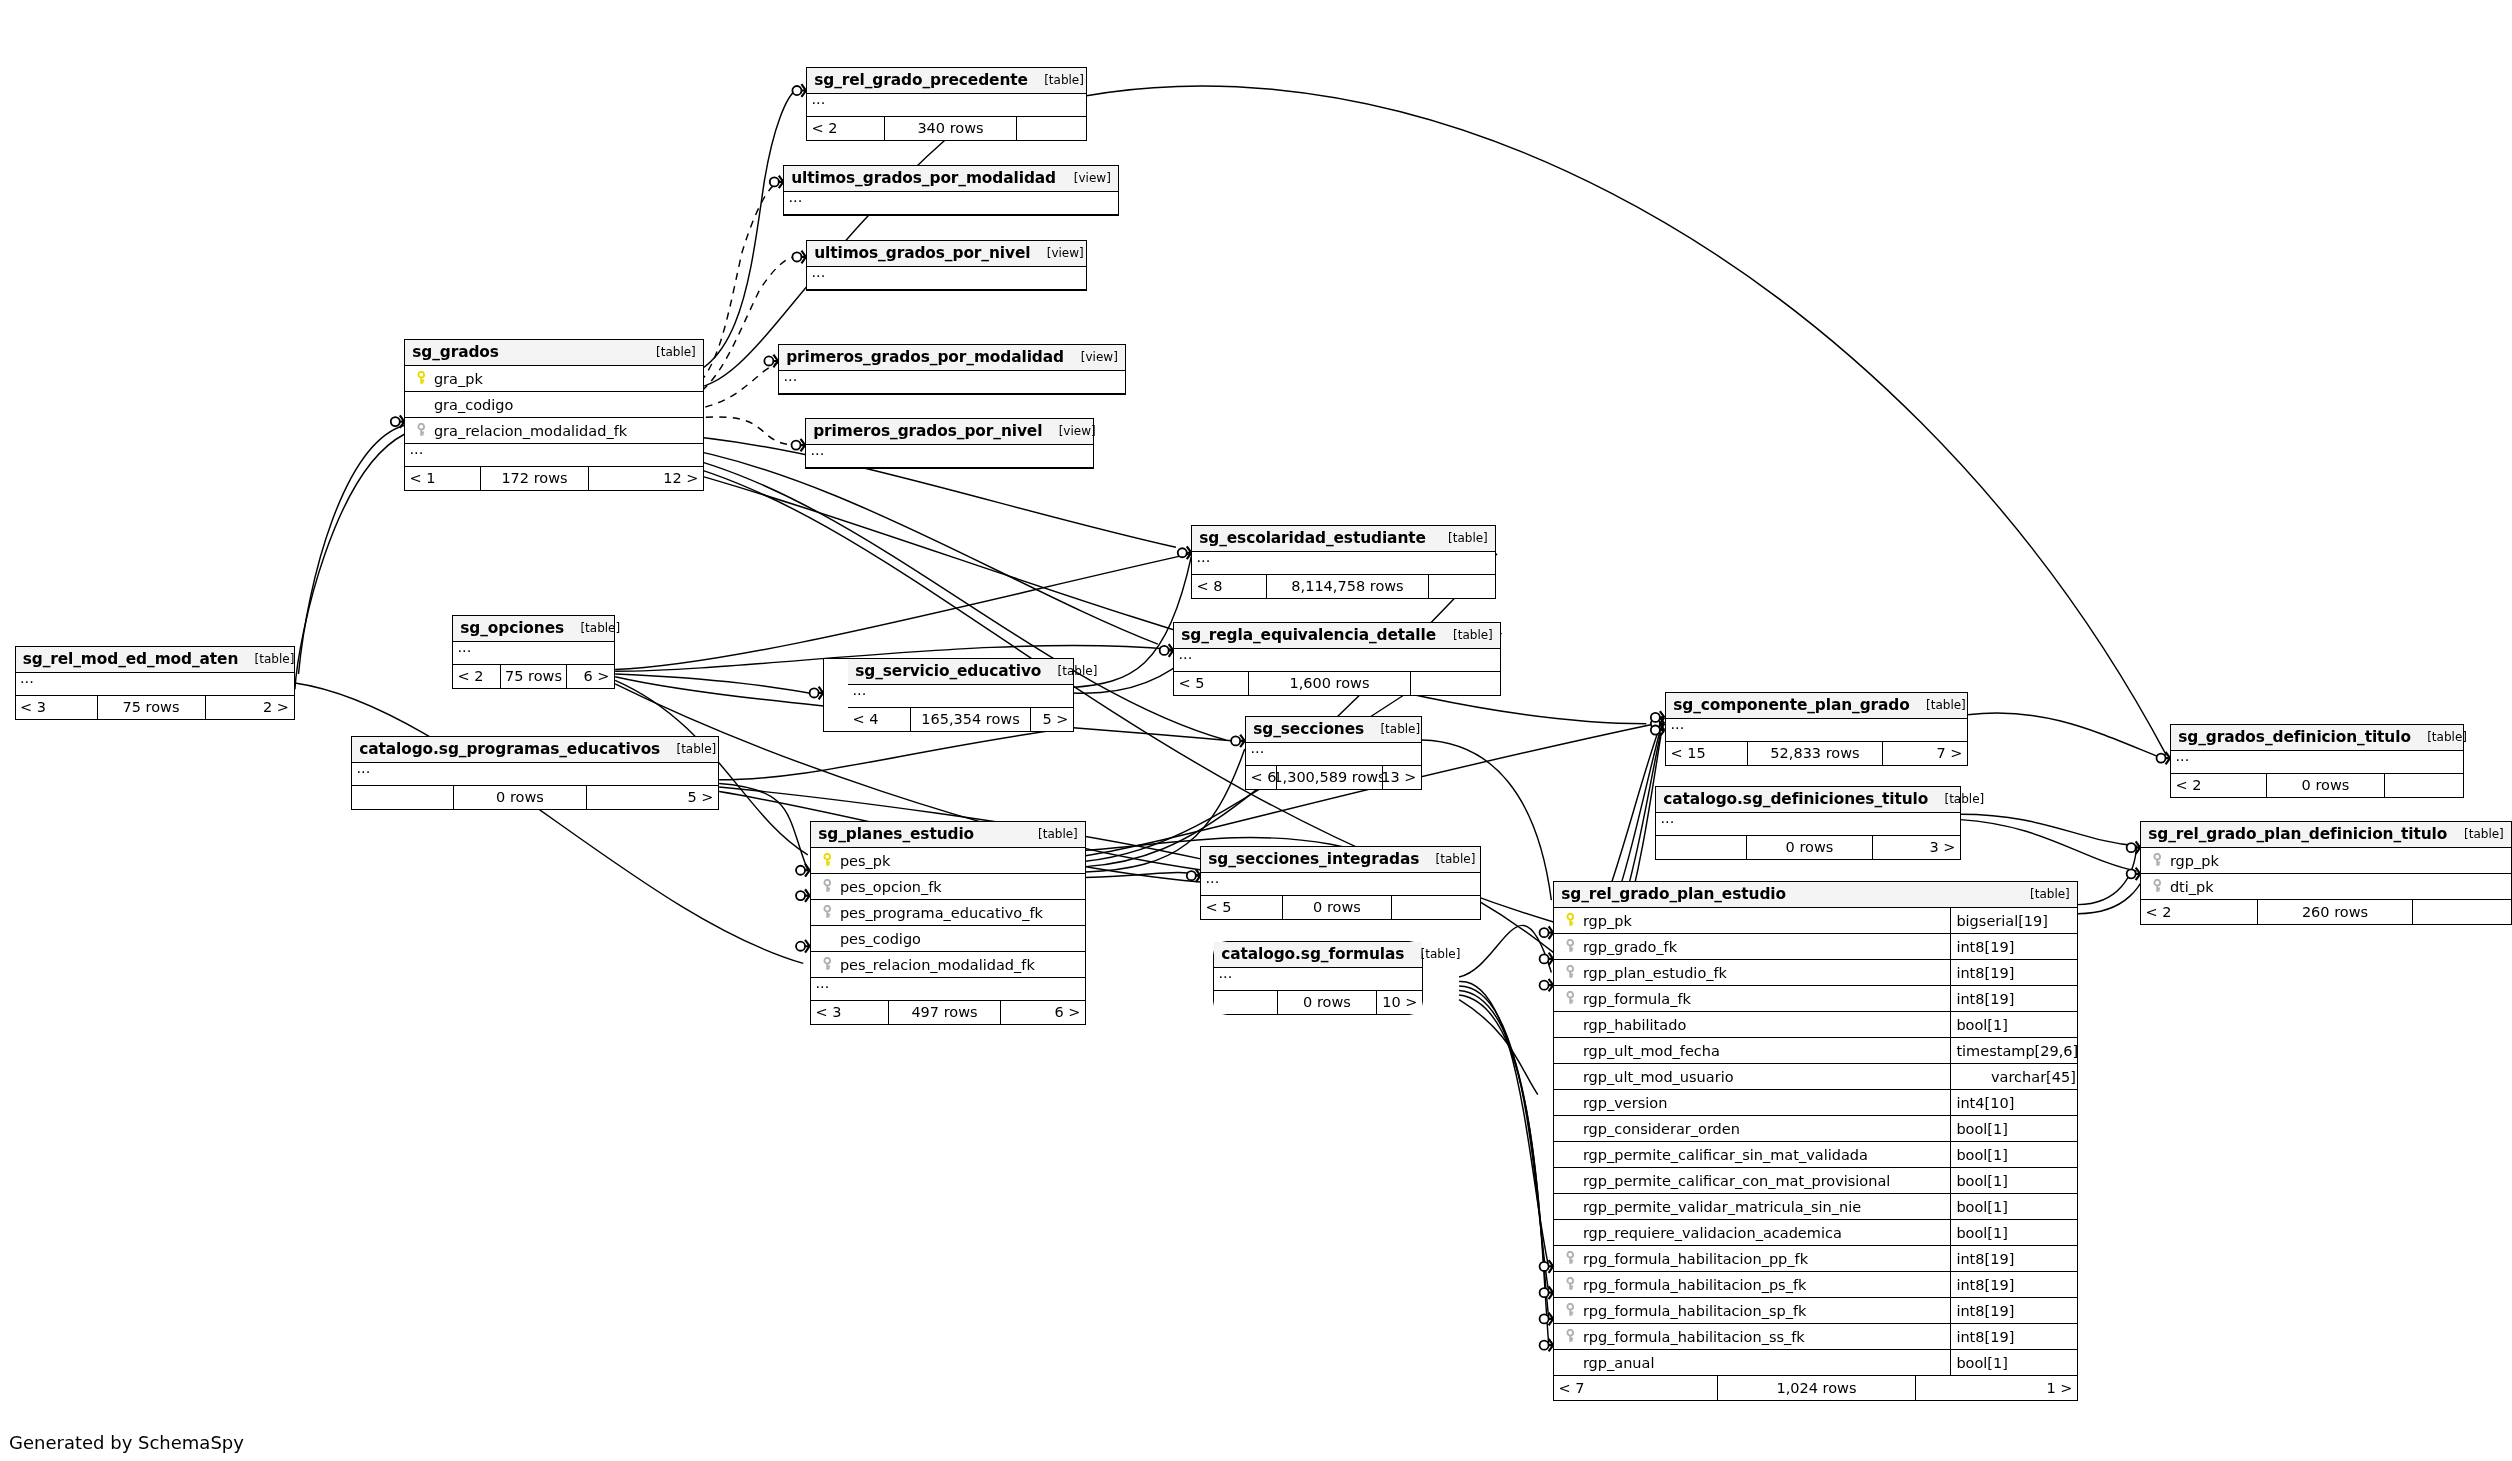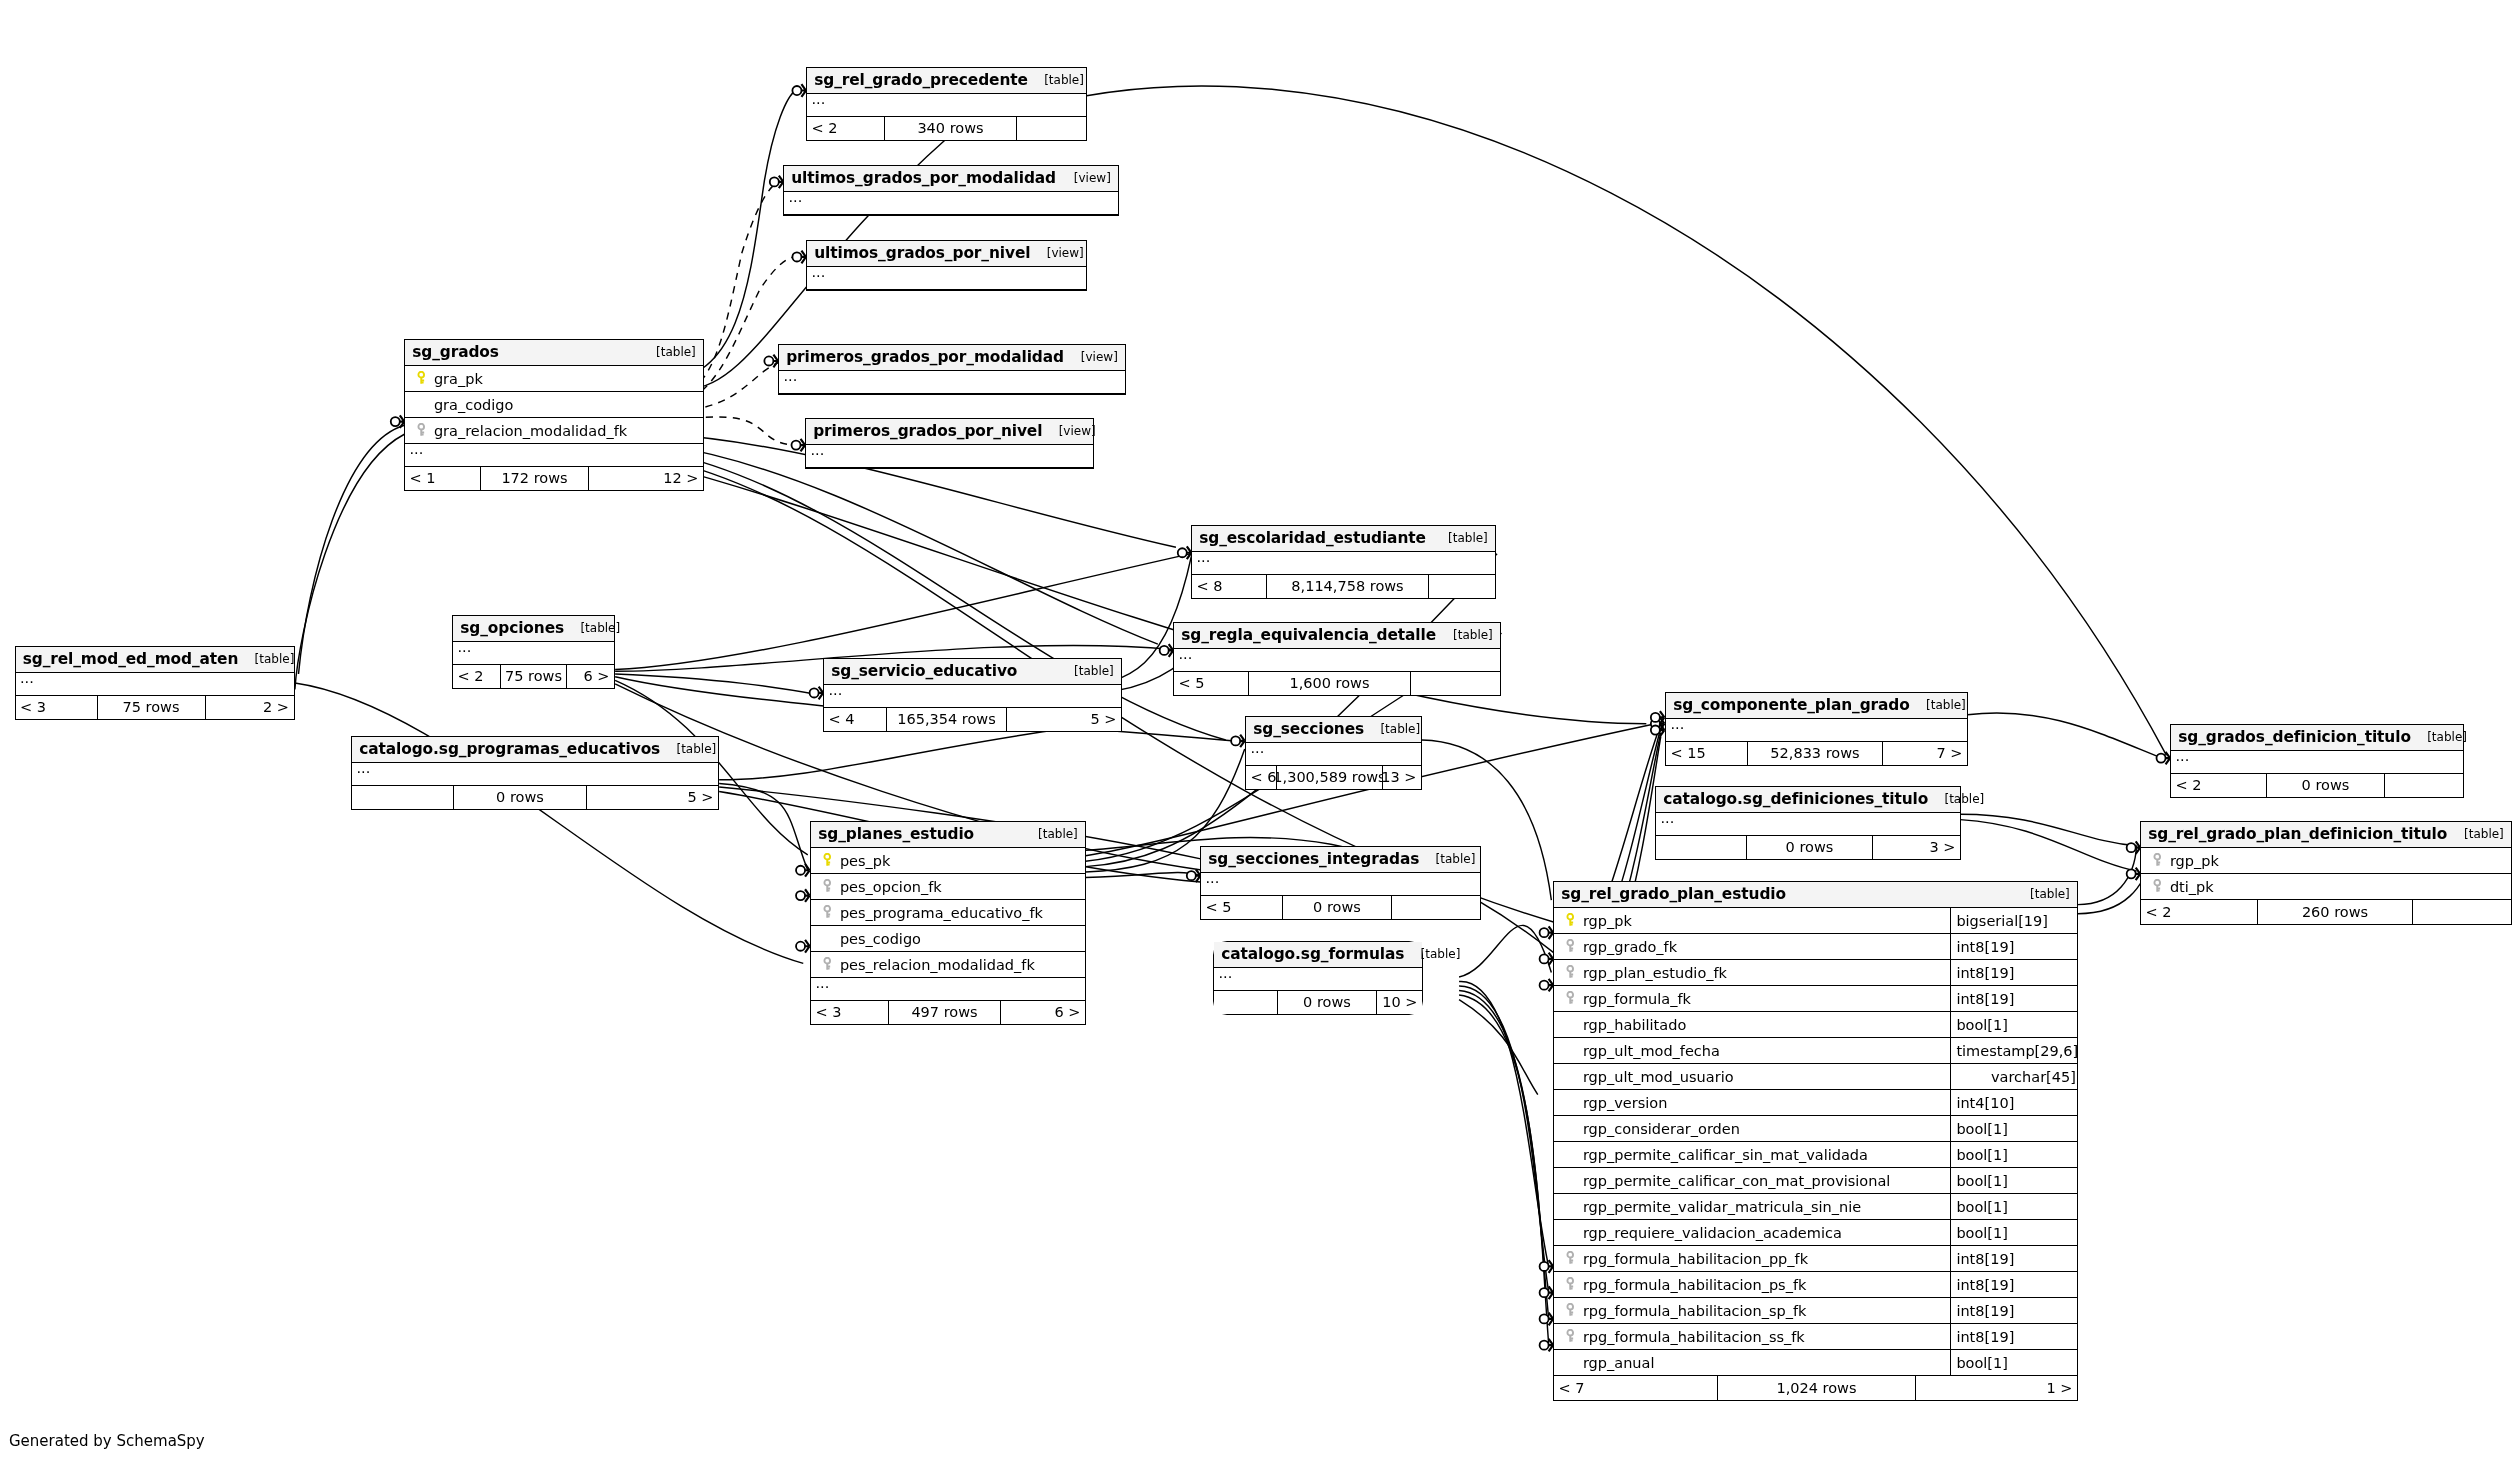--- a/index.html
+++ b/index.html
@@ -127,21 +127,21 @@
     overflow: hidden;
     white-space: nowrap;
   }
   .footer-cell.left { justify-content: flex-start; padding-left: 4.5px; }
   .footer-cell.mid  { justify-content: center; border-left: 0.9px solid #000; border-right: 0.9px solid #000; }
   .footer-cell.right{ justify-content: flex-end; padding-right: 4.5px; }
   .gen-credit {
     position: absolute;
     left: 9px;
     top: 1432px;
-    font-size: 15px;
+    font-size: 18px;
     color: #000;
     white-space: nowrap;
   }
 </style>
 </head>
 <body>
 
 <div id="canvas">
 
   <svg id="edges" viewBox="0 0 2777 1615" xmlns="http://www.w3.org/2000/svg">
@@ -388,21 +388,21 @@
         </div>
         <div class="ellipsis-row">
           <span>...</span>
         </div>
         <div class="footer-row">
           <div class="footer-cell left" style="flex: 0 0 81px;">&lt; 3</div>
           <div class="footer-cell mid" style="flex: 0 0 109px;">75 rows</div>
           <div class="footer-cell right" style="flex: 1 1 auto;">2 &gt;</div>
         </div>
       </div>
-      <div class="node" style="left: 823px; top: 658px; width: 299px;">
+      <div class="node" style="left: 823px; top: 658px; width: 251px; padding-left: 24px;">
         <div class="title-row">
           <span class="tbl-name">sg_servicio_educativo</span>
           <span class="tbl-kind">[table]</span>
         </div>
         <div class="ellipsis-row">
           <span>...</span>
         </div>
         <div class="footer-row">
           <div class="footer-cell left" style="flex: 0 0 62px;">&lt; 4</div>
           <div class="footer-cell mid" style="flex: 0 0 121px;">165,354 rows</div>

